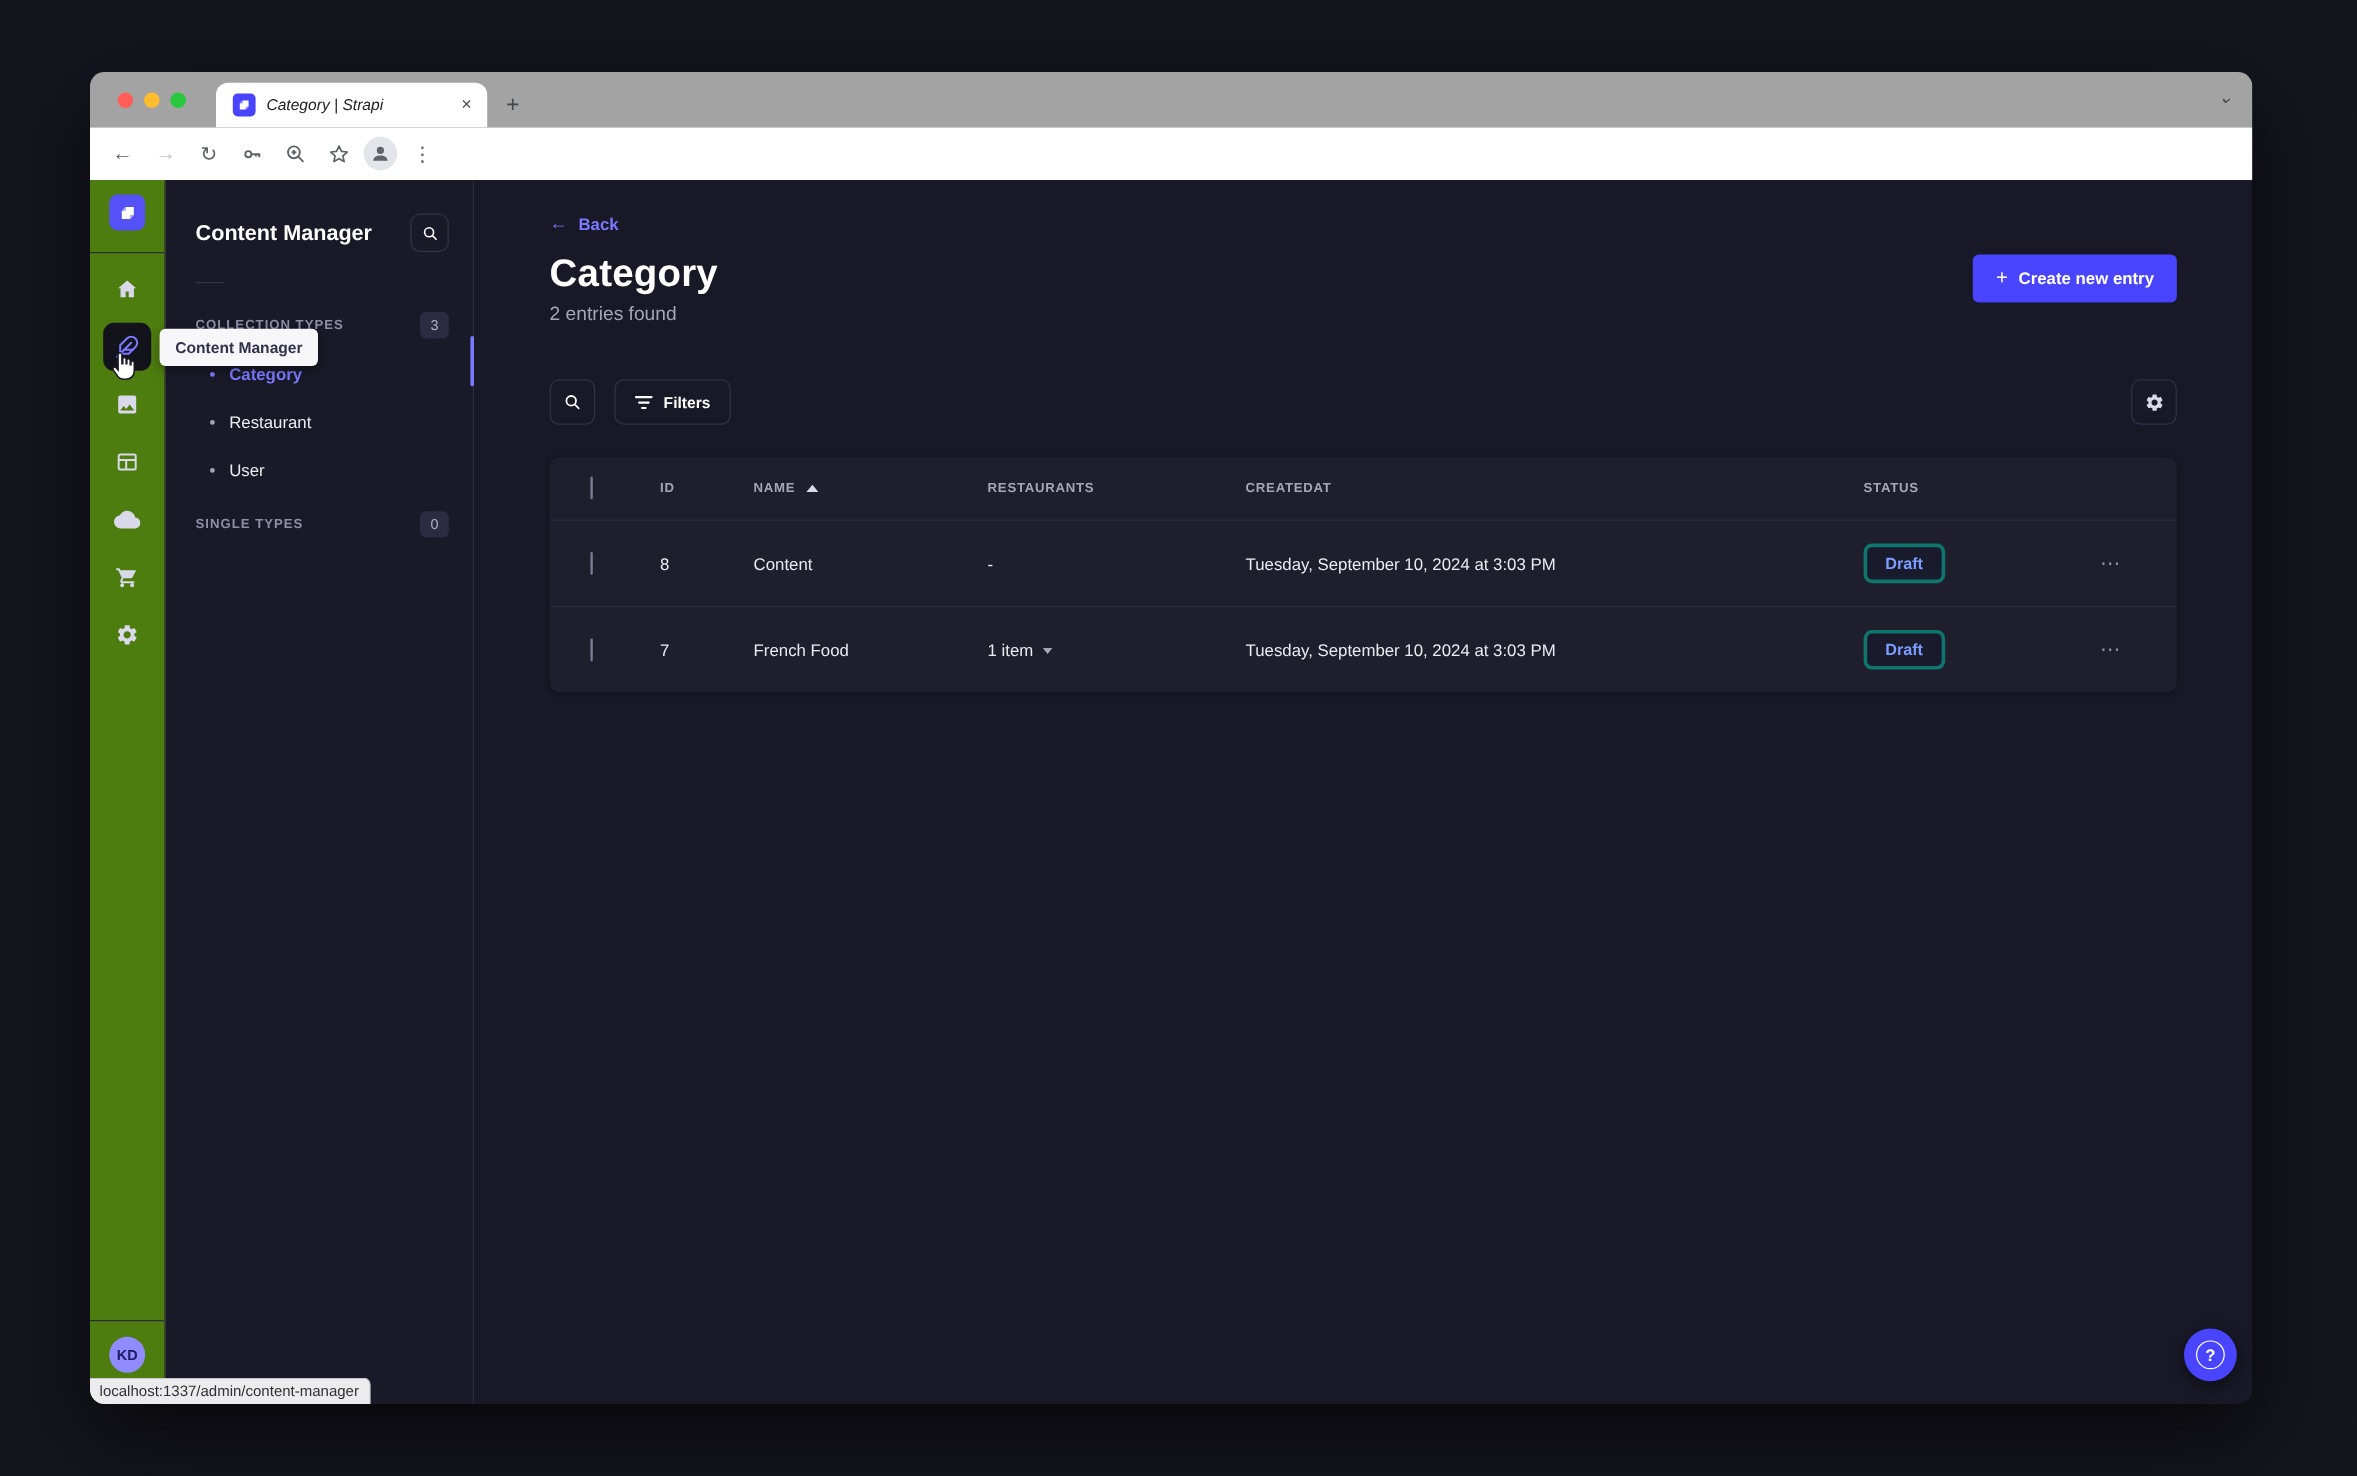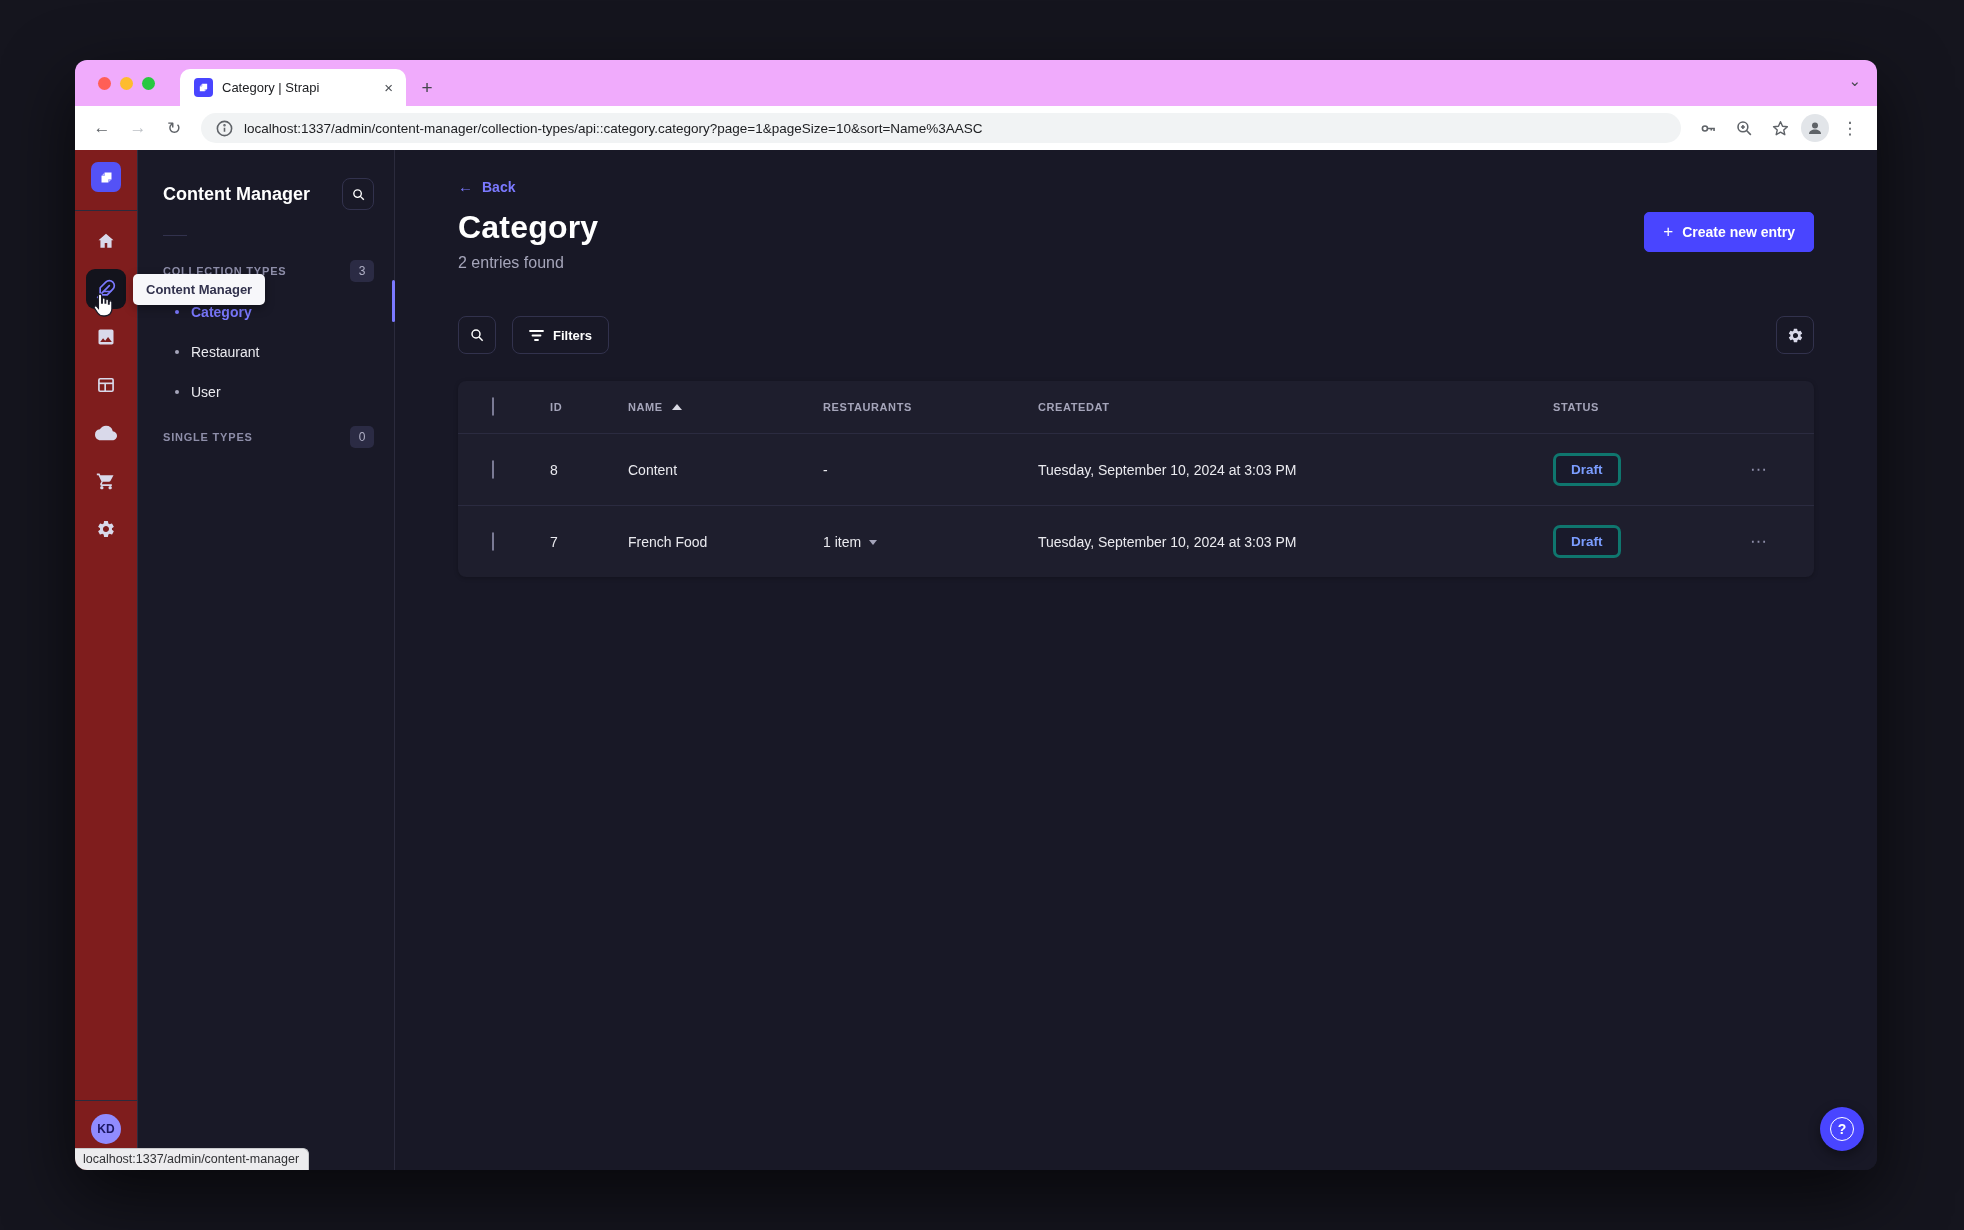--- a/index.html
+++ b/index.html
@@ -10,21 +10,21 @@
     overflow:hidden;
     -webkit-font-smoothing:antialiased;
   }
   .window {
     position:absolute; left:75px; top:60px; width:1802px; height:1110px;
     border-radius:12px; overflow:hidden; background:#181826;
     box-shadow:0 25px 70px rgba(0,0,0,.65);
   }
   
   .tabstrip {
-    height:46px; background:#f0abfc; display:flex; align-items:flex-end; position:relative;
+    height:46px; background:#a3a3a3; display:flex; align-items:flex-end; position:relative;font-style:italic;
   }
   .traffic { display:flex; gap:9px; align-items:center; position:absolute; left:23px; top:17px; }
   .light { width:13px; height:13px; border-radius:50%; }
   .light.red{ background:#ff5f57; } .light.yellow{ background:#febc2e; } .light.green{ background:#28c840; }
   .tab {
     margin-left:105px; width:226px; height:37px; background:#ffffff;
     border-radius:10px 10px 0 0; display:flex; align-items:center; padding:0 10px 0 14px; gap:9px;
   }
   .favicon { width:19px; height:19px; border-radius:4px; background:#4945ff; display:flex; align-items:center; justify-content:center; flex:none; }
   .tab-title { font-size:13px; color:#202124; white-space:nowrap; overflow:hidden; flex:1; }
@@ -42,21 +42,21 @@
   }
   .url-text { font-size:13.5px; color:#202124; white-space:nowrap; overflow:hidden; }
   .chrome-icon { width:19px; height:19px; flex:none; display:block; }
   .chrome-btn { width:30px; height:30px; display:flex; align-items:center; justify-content:center; flex:none; }
   .profile-circle { width:28px; height:28px; border-radius:50%; background:#e2e5e9; display:flex; align-items:center; justify-content:center; flex:none; }
   .menu-dots { font-size:17px; color:#5f6368; letter-spacing:0; }
   
   .app { position:relative; height:1020px; display:flex; background:#181826; }
   
   .rail {
-    width:63px; flex:none; background:#7f1d1d; border-right:1px solid #2b2b3d;
+    width:63px; flex:none; background:#4d7c0f; border-right:1px solid #2b2b3d;
     display:flex; flex-direction:column; align-items:center; position:relative; z-index:5;
   }
   .logo-btn { width:30px; height:30px; margin-top:12px; border-radius:7px; background:#5452f6; display:flex; align-items:center; justify-content:center; }
   .rail-div { width:100%; height:1px; background:#2b2b3d; margin-top:18px; }
   .rail-icons { display:flex; flex-direction:column; gap:8px; margin-top:10px; align-items:center; }
   .rail-btn { width:40px; height:40px; border-radius:9px; display:flex; align-items:center; justify-content:center; }
   .rail-btn.active { background:#13131c; }
   .rail-bottom { margin-top:auto; width:100%; display:flex; flex-direction:column; align-items:center; }
   .avatar {
     width:30px; height:30px; border-radius:50%; background:#908cff; color:#1c1864;
@@ -165,28 +165,20 @@
       <span class="tab-close">×</span>
     </div>
     <div class="newtab">+</div>
     <div class="tab-overflow">⌄</div>
   </div>
 
   <div class="toolbar">
     <span class="navbtn">←</span>
     <span class="navbtn disabled">→</span>
     <span class="navbtn">↻</span>
-    <div class="omnibox">
-      <svg class="chrome-icon" viewBox="0 0 24 24" fill="none" stroke="#5f6368" stroke-width="2">
-          <circle cx="12" cy="12" r="9"></circle>
-          <line x1="12" y1="11" x2="12" y2="16"></line>
-          <circle cx="12" cy="8" r="0.6" fill="#5f6368"></circle>
-        </svg>
-      <span class="url-text">localhost:1337/admin/content-manager/collection-types/api::category.category?page=1&amp;pageSize=10&amp;sort=Name%3AASC</span>
-    </div>
     <span class="chrome-btn">
       <svg class="chrome-icon" viewBox="0 0 24 24" fill="none" stroke="#5f6368" stroke-width="2">
           <circle cx="7.5" cy="12" r="3.2"></circle>
           <path d="M10.7 12h9.3"></path>
           <path d="M19 12v3.2"></path>
           <path d="M15.5 12v2.4"></path>
         </svg>
     </span>
     <span class="chrome-btn">
       <svg class="chrome-icon" viewBox="0 0 24 24" fill="none" stroke="#5f6368" stroke-width="2">

